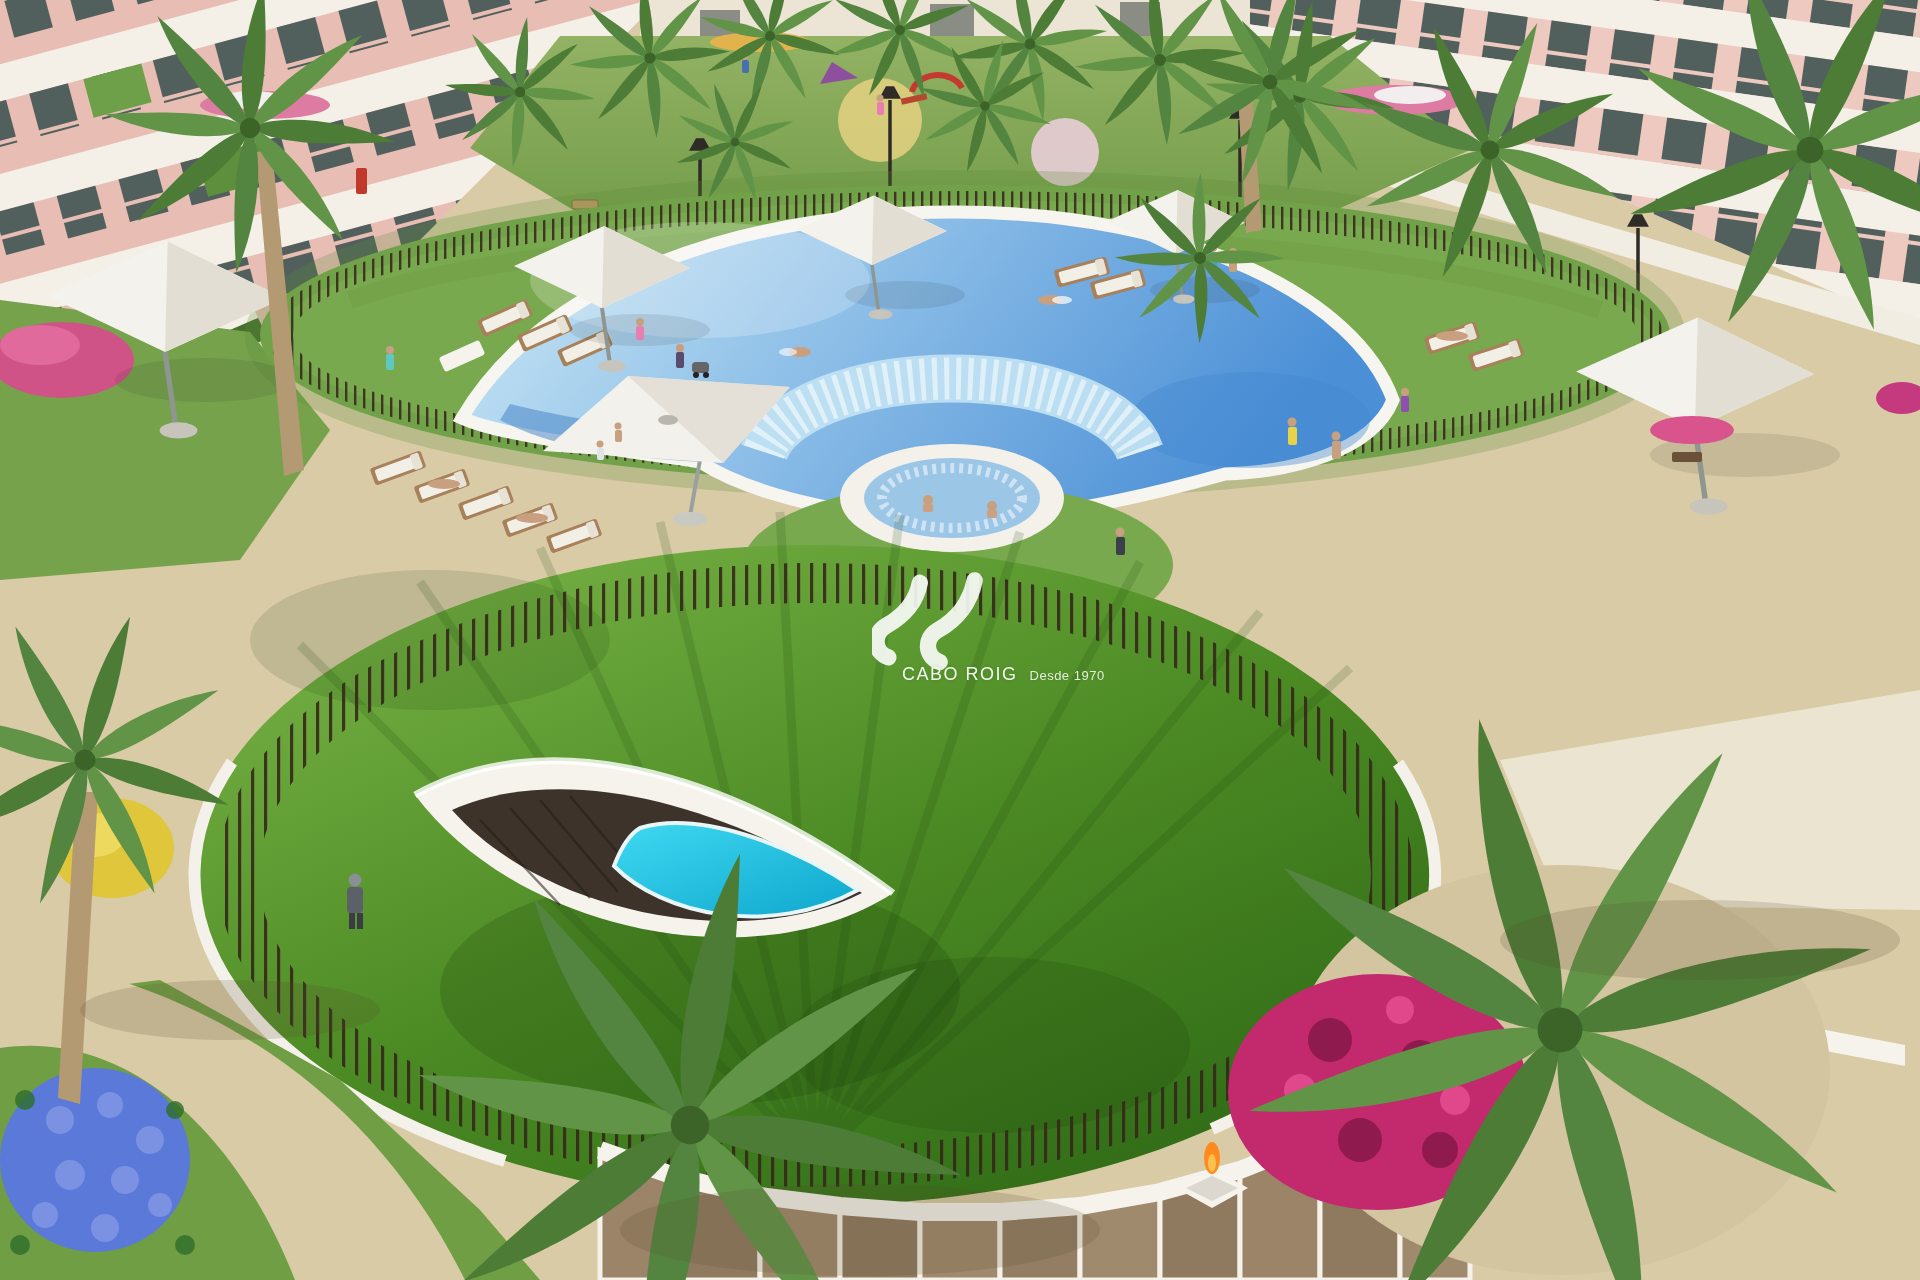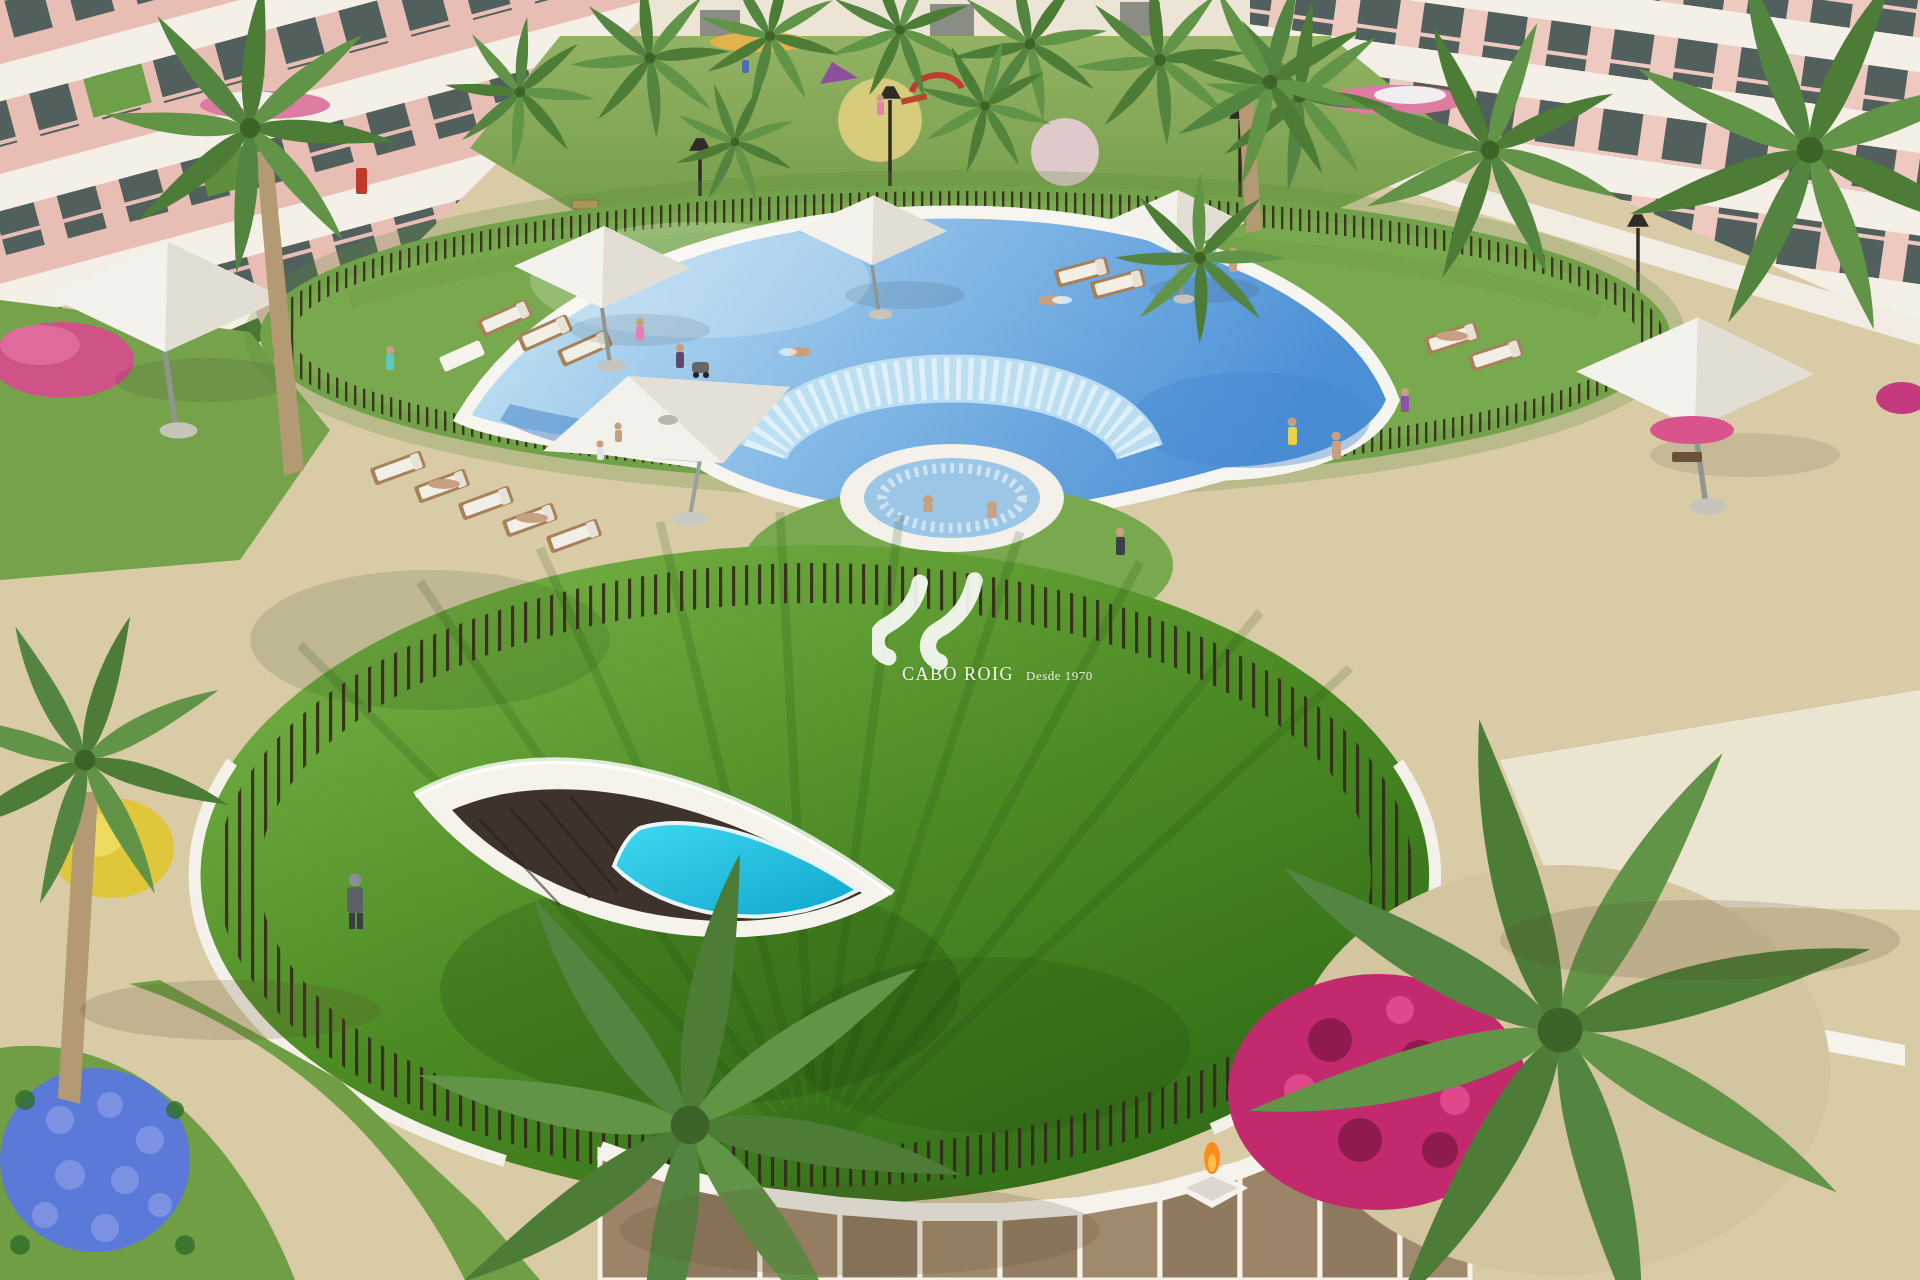--- a/index.html
+++ b/index.html
@@ -1,17 +1,17 @@
 <!DOCTYPE html>
 <html><head>
 <meta charset="utf-8">
 <style>
   html,body{margin:0;padding:0;background:#222;}
   #stage{position:relative;width:1920px;height:1280px;overflow:hidden;
-         font-family:Liberation Serif, serif;background:#8b5cf6;}
+         font-family:Liberation Sans, sans-serif;background:#8b5cf6;}
   #scene{position:absolute;left:0;top:0;}
   .watermark{position:absolute;left:862px;top:570px;width:230px;height:135px;
              color:#ffffff;opacity:0.93;pointer-events:none;}
   .wm-logo{display:block;margin-left:10px;}
   .wm-text{margin-top:-6px;margin-left:40px;white-space:nowrap;
            text-shadow:0 0 4px rgba(0,0,0,0.15);}
   .wm-brand{font-size:18px;letter-spacing:1.5px;font-weight:400;}
   .wm-tag{font-size:13px;margin-left:12px;opacity:0.9;letter-spacing:0.5px;}
 </style>
 </head>

